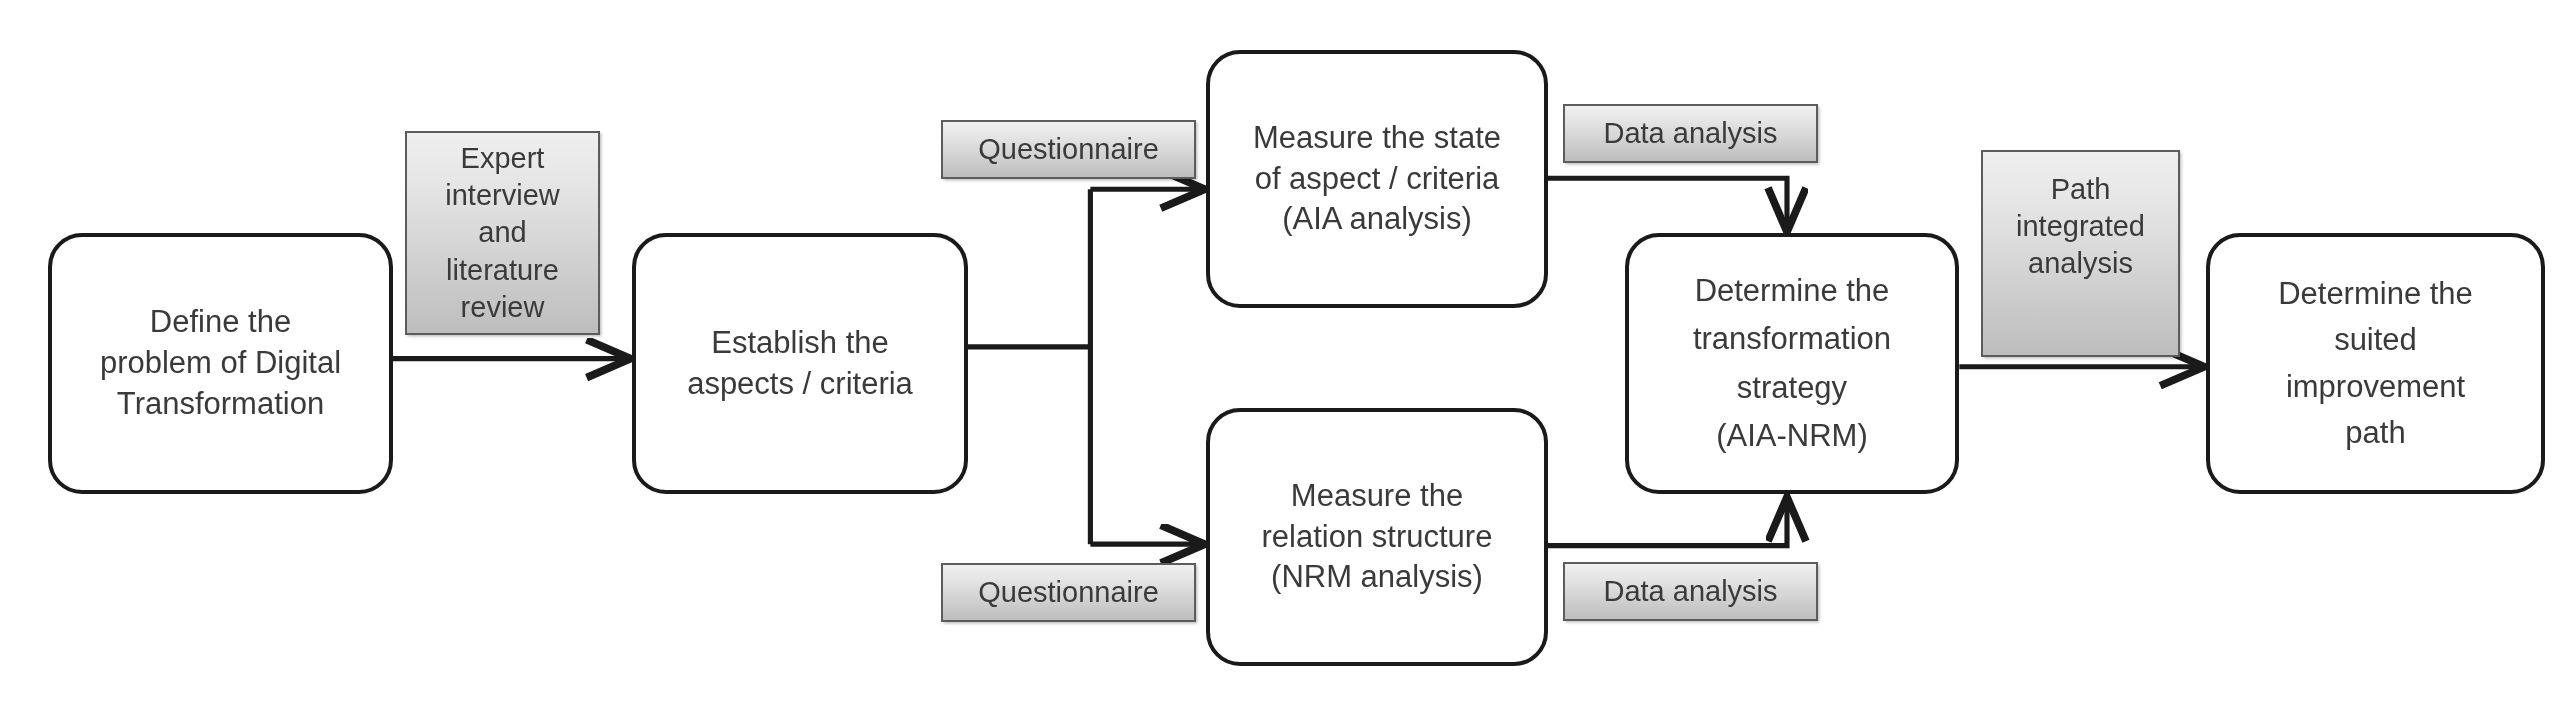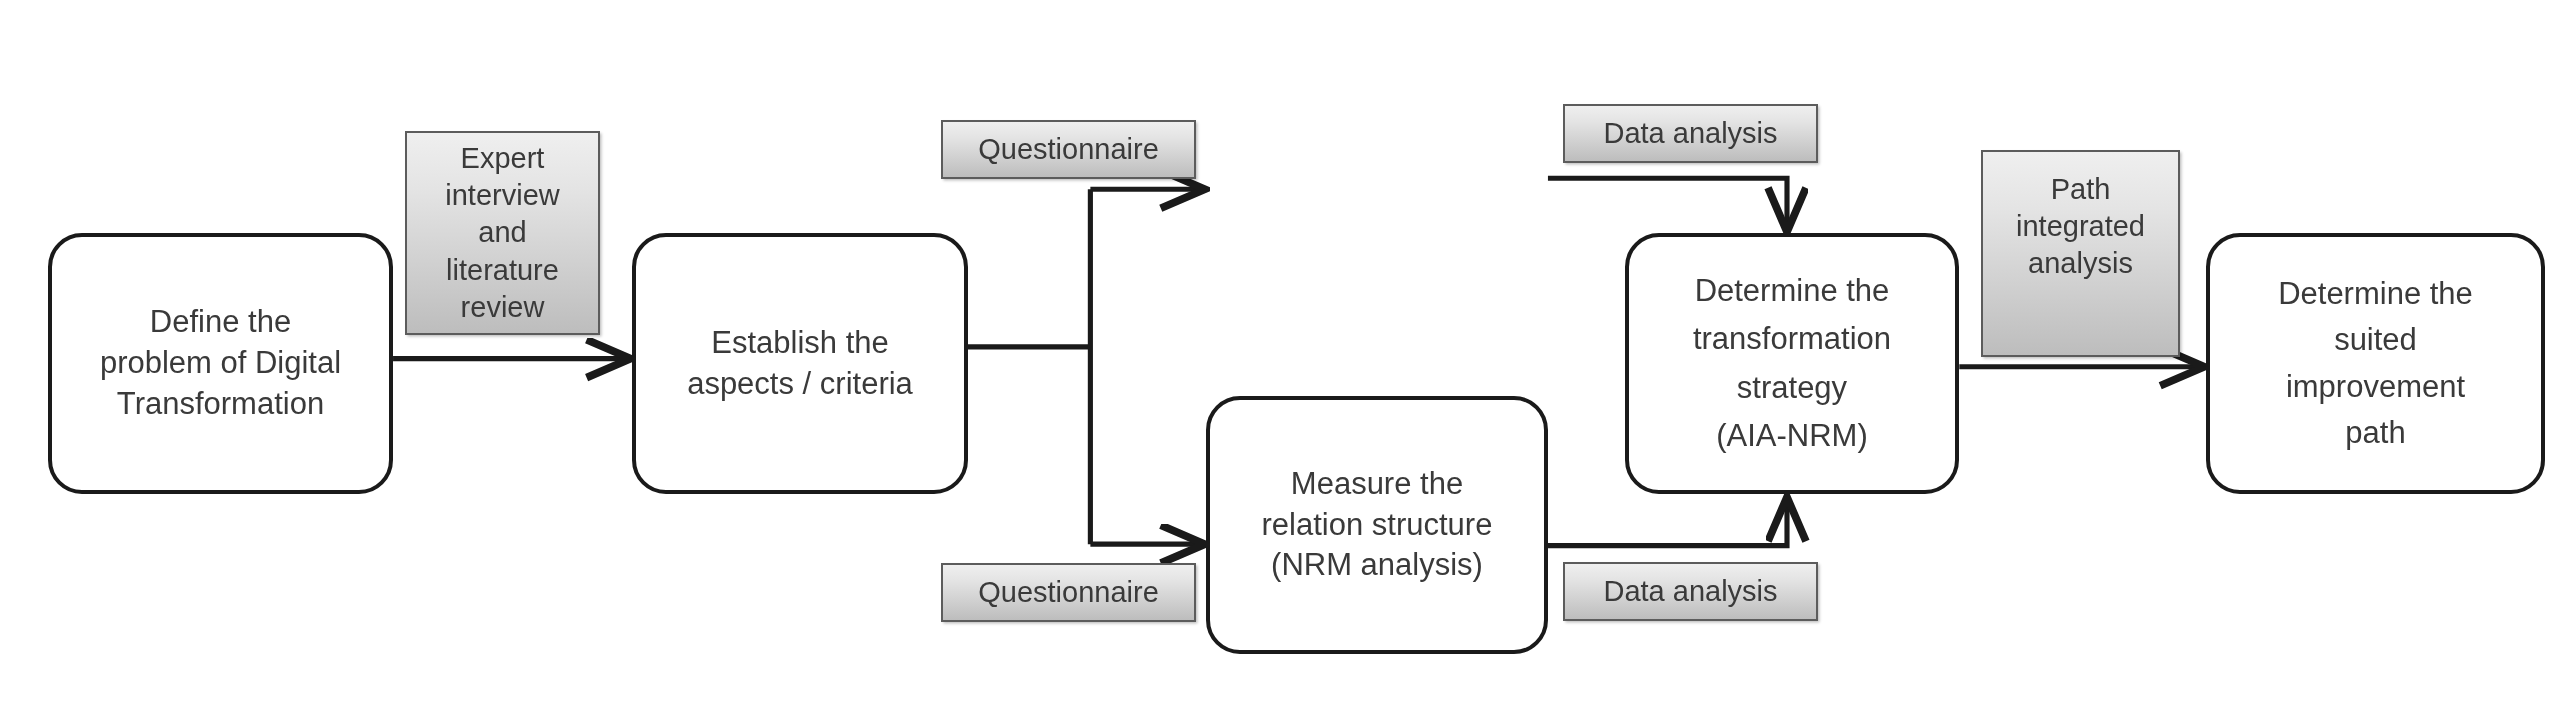--- a/index.html
+++ b/index.html
@@ -101,22 +101,27 @@
     <span class="txt">Establish the
 aspects / criteria</span>
   </div>
 
   <div class="node" style="left:48px;top:233px;width:345px;height:261px;">
     <span class="txt">Define the
 problem of Digital
 Transformation</span>
   </div>
 
+  <div class="node" style="left:1206px;top:50px;width:342px;height:258px;">
+    <span class="txt">Measure the state
+of aspect / criteria
+(AIA analysis)</span>
+  </div>
 
-  <div class="node" style="left:1206px;top:396px;width:342px;height:258px;">
+  <div class="node" style="left:1206px;top:408px;width:342px;height:258px;">
     <span class="txt">Measure the
 relation structure
 (NRM analysis)</span>
   </div>
 
   <div class="node" style="left:1625px;top:233px;width:334px;height:261px;line-height:1.55;">
     <span class="txt">Determine the
 transformation
 strategy
 (AIA-NRM)</span>

